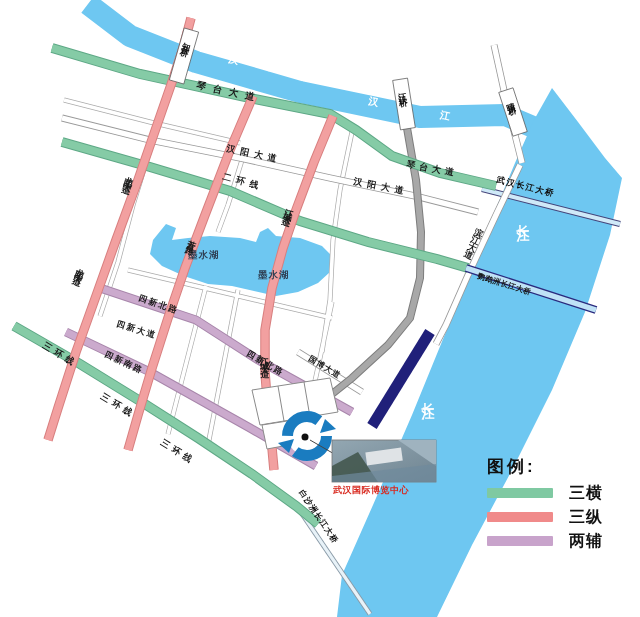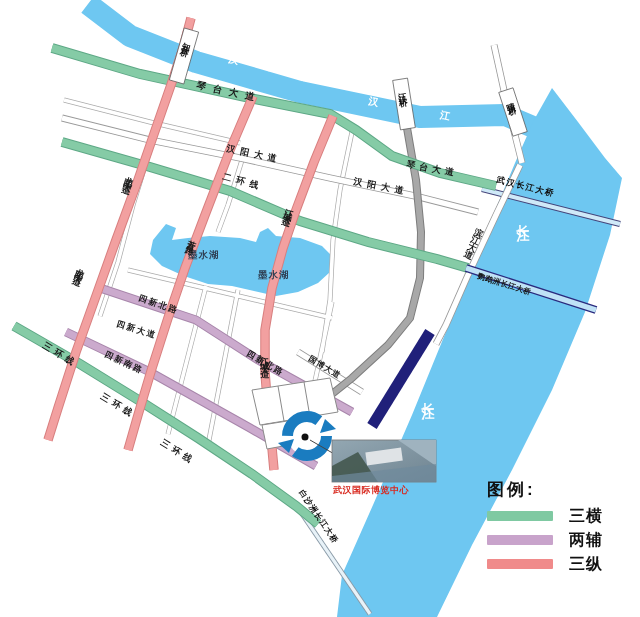--- a/index.html
+++ b/index.html
@@ -5,21 +5,21 @@
   html,body{margin:0;padding:0;background:#fff;}
   body{width:640px;height:617px;position:relative;overflow:hidden;
        font-family:"Liberation Sans",sans-serif;}
   svg text{font-family:"Liberation Sans",sans-serif;font-weight:bold;fill:#1a1a1a;}
   .vtext{writing-mode:vertical-rl;text-orientation:upright;}
   .riverlabel{fill:#ffffff;}
   .lakelabel{fill:#2e3e52;}
   .bridgelabel{fill:#111;}
   .navylabel{fill:#ffffff;}
   .caption{fill:#d8281e;}
-  .legend{position:absolute;left:487px;top:478px;width:150px;}
+  .legend{position:absolute;left:487px;top:455px;width:150px;}
   .legend-title{font-size:17px;font-weight:bold;color:#111;letter-spacing:3px;margin-bottom:9px;}
   .legend-row{display:flex;align-items:center;margin-bottom:13px;height:11px;}
   .legend-swatch{width:66px;height:10px;margin-right:16px;border-radius:1px;}
   .legend-label{font-size:16px;font-weight:bold;color:#111;letter-spacing:1px;line-height:11px;}
 </style>
 </head>
 <body>
 
 
 
@@ -173,23 +173,23 @@
 </svg>
 
 
 <div class="legend">
   <div class="legend-title">图例:</div>
   <div class="legend-row">
     <span class="legend-swatch" style="background: rgb(127, 201, 162);"></span>
     <span class="legend-label">三横</span>
   </div>
   <div class="legend-row">
+    <span class="legend-swatch" style="background: rgb(240, 138, 138);"></span>
+    <span class="legend-label">三纵</span>
+  </div>
+  <div class="legend-row">
     <span class="legend-swatch" style="background: rgb(200, 163, 203);"></span>
     <span class="legend-label">两辅</span>
-  </div>
-  <div class="legend-row">
-    <span class="legend-swatch" style="background: rgb(240, 138, 138);"></span>
-    <span class="legend-label">三纵</span>
   </div>
 </div>
 
 
 
 
 </body></html>

